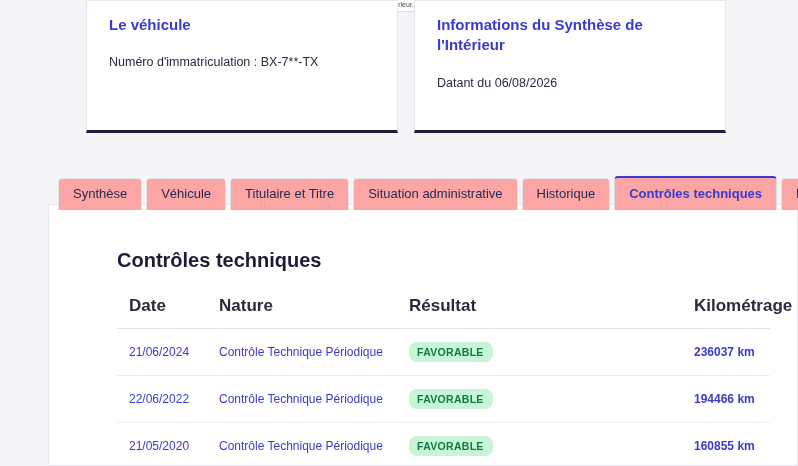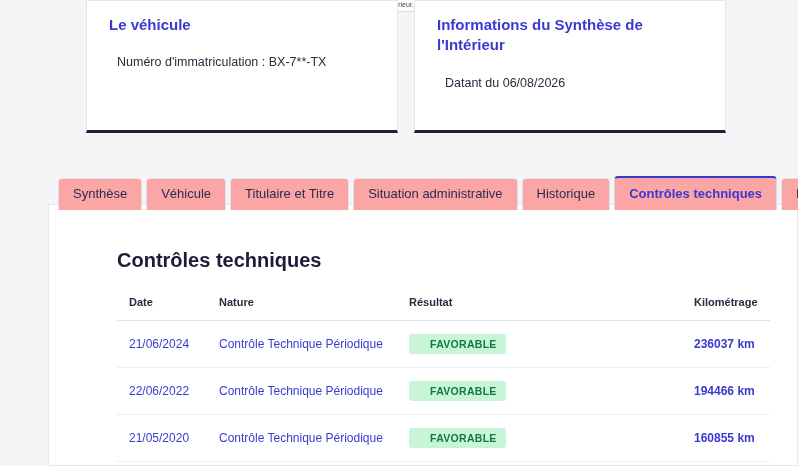--- a/index.html
+++ b/index.html
@@ -55,21 +55,21 @@
   .card-title {
     color: #3a3ad1;
     font-size: 15px;
     font-weight: bold;
     margin: 0 0 18px 0;
     line-height: 1.35;
   }
   .card-line {
     font-size: 12.5px;
     color: #2b2b3f;
-    margin: 8px;
+    margin: 0;
     line-height: 1.5;
   }
 
   
   .tabs {
     position: absolute;
     top: 176px;
     left: 58px;
     display: flex;
     align-items: flex-end;
@@ -120,21 +120,21 @@
   }
 
   table.ct {
     border-collapse: collapse;
     width: 653px;
     margin-left: 68px;
     table-layout: fixed;
   }
   table.ct th {
     text-align: left;
-    font-size: 11px;
+    font-size: 17px;
     font-weight: bold;
     color: #2b2b3f;
     padding: 0 0 12px 12px;
     border-bottom: 1px solid #e2e2ec;
     margin-top: 28px;
   }
   table.ct td {
     font-size: 12px;
     padding: 13px 0 13px 12px;
     border-bottom: 1px solid #ededf4;
@@ -149,22 +149,22 @@
   td.km { text-align: left; font-weight: bold; }
   th.km { text-align: left; }
 
   .badge {
     display: inline-block;
     background: #c8f5d8;
     color: #0f7b43;
     font-size: 10.5px;
     font-weight: bold;
     letter-spacing: 0.3px;
-    padding: 4px 9px 4px 21px;
-    border-radius: 3px;
+    padding: 4px 9px 4px 8px;
+    border-radius: 8px;
   }
   tr.clipped td {
     padding-bottom: 40px;
     border-bottom: none;
   }
 </style>
 </head>
 <body>
 
 <div class="url-pill">histovec.interieur.gouv.fr</div>

